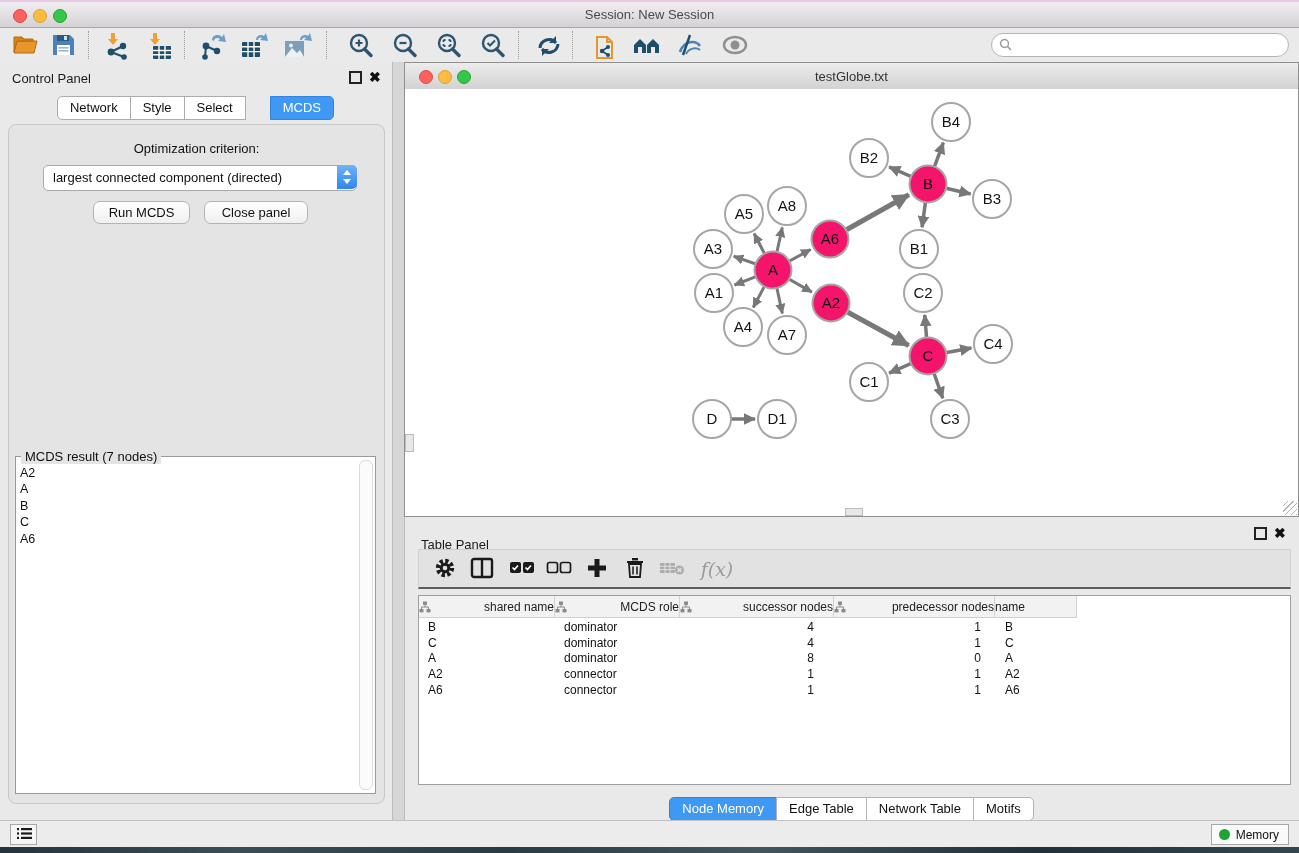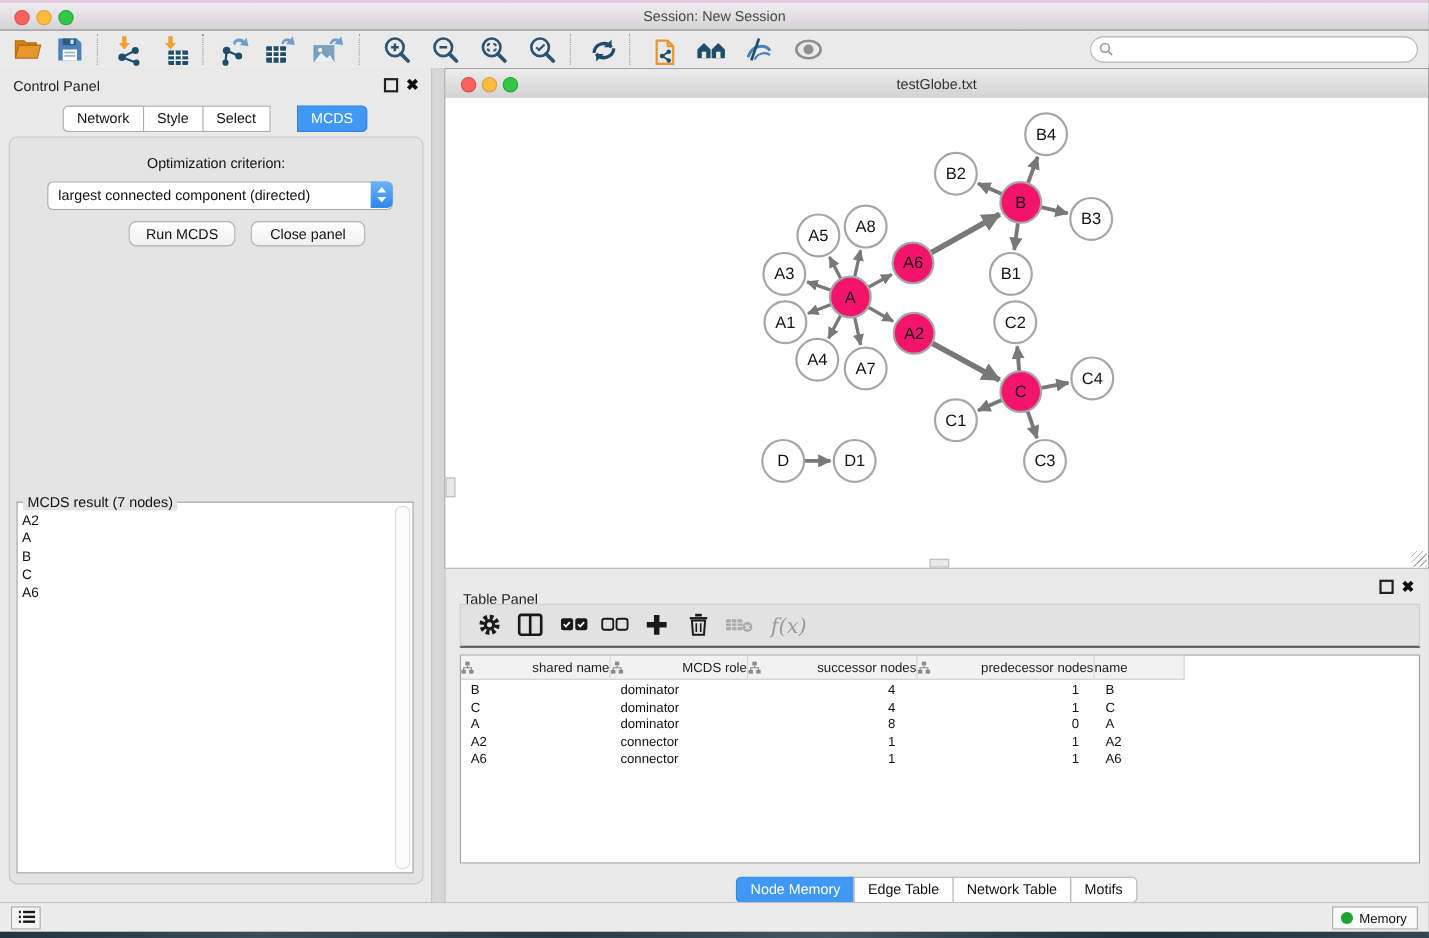--- a/index.html
+++ b/index.html
@@ -1,17 +1,17 @@
 <!DOCTYPE html>
 <html><head>
 <meta charset="utf-8">
 <style>
   html,body{margin:0;padding:0;}
   body{font-family:"Liberation Sans",sans-serif;background:#444;}
-  .screen{position:relative;width:1299px;height:853px;background:#737373;overflow:hidden;}
+  .screen{position:relative;width:1299px;height:853px;background:#a21caf;overflow:hidden;}
 
   
   .titlebar{position:absolute;left:0;top:0;width:1299px;height:25px;
     background:linear-gradient(#f0eef0,#d4d2d4);border-top:2px solid #e8c9e2;border-bottom:1px solid #a8a8a8;}
   .titlebar .title{position:absolute;left:0;right:0;top:5px;text-align:center;font-size:13px;color:#4a4a4a;}
   .tl{position:absolute;top:7px;width:12px;height:12px;border-radius:50%;}
   .tl.red{left:13px;background:#fc615d;border:1px solid #d94d47;}
   .tl.yel{left:33px;background:#fdbc40;border:1px solid #dfa032;}
   .tl.grn{left:53px;background:#34c749;border:1px solid #26a335;}
 
@@ -39,21 +39,21 @@
   .cp-tab.first{border-radius:5px 0 0 5px;}
   .cp-tab.last{border-radius:0 5px 5px 0;margin-left:24px;}
   .cp-tab.active{background:#3e98f4;border-color:#2f84e0;color:#fff;}
   .cp-body{position:absolute;left:8px;top:62px;width:375px;height:678px;background:#e4e4e4;border:1px solid #c7c7c7;border-radius:8px;}
   .opt-label{position:absolute;left:0;right:0;top:16px;text-align:center;font-size:13px;color:#111;}
   .dropdown{position:absolute;left:34px;top:40px;width:312px;height:24px;background:#fff;border:1px solid #a9a9a9;border-radius:5px;cursor:pointer;}
   .dropdown .val{position:absolute;left:9px;top:4px;font-size:13px;color:#111;white-space:nowrap;}
   .dropdown .step{position:absolute;right:-1px;top:-1px;width:20px;height:24px;background:linear-gradient(#6eb3f8,#2f86ec);border-radius:0 5px 5px 0;}
   .dropdown .step:before{content:"";position:absolute;left:6px;top:5px;border-left:4px solid transparent;border-right:4px solid transparent;border-bottom:5px solid #fff;}
   .dropdown .step:after{content:"";position:absolute;left:6px;bottom:5px;border-left:4px solid transparent;border-right:4px solid transparent;border-top:5px solid #fff;}
-  .btn{position:absolute;top:76px;height:23px;background:linear-gradient(#ffffff,#f0f0f0);border:1px solid #b3b3b3;border-radius:7px;font-size:13px;color:#111;font-family:"Liberation Sans",sans-serif;cursor:pointer;margin-left:24px;}
+  .btn{position:absolute;top:76px;height:23px;background:linear-gradient(#ffffff,#f0f0f0);border:1px solid #b3b3b3;border-radius:7px;font-size:13px;color:#111;font-family:"Liberation Sans",sans-serif;cursor:pointer;}
   .fieldset{position:absolute;left:6px;top:331px;width:359px;height:336px;border:1px solid #9a9a9a;background:#fff;}
   .legend{position:absolute;left:5px;top:-8px;background:#e4e4e4;padding:0 4px;font-size:13px;color:#111;}
   .mcds-list{position:absolute;left:4px;top:8px;width:330px;font-size:12.5px;color:#111;line-height:16.4px;}
   .vscroll{position:absolute;right:2px;top:3px;bottom:3px;width:12px;background:#fbfbfb;border:1px solid #dadada;border-radius:6px;}
 
   
   .network-window{position:absolute;left:404px;top:0;width:895px;height:455px;background:#fff;border:1px solid #8f8f8f;box-sizing:border-box;}
   .nw-titlebar{position:absolute;left:0;top:0;right:0;height:26px;background:linear-gradient(#ececec,#d2d2d2);border-bottom:1px solid #aaa;}
   .nw-titlebar .title{position:absolute;left:0;right:0;top:6px;text-align:center;font-size:13px;color:#333;}
   .nw-tl{position:absolute;top:7px;width:12px;height:12px;border-radius:50%;}

